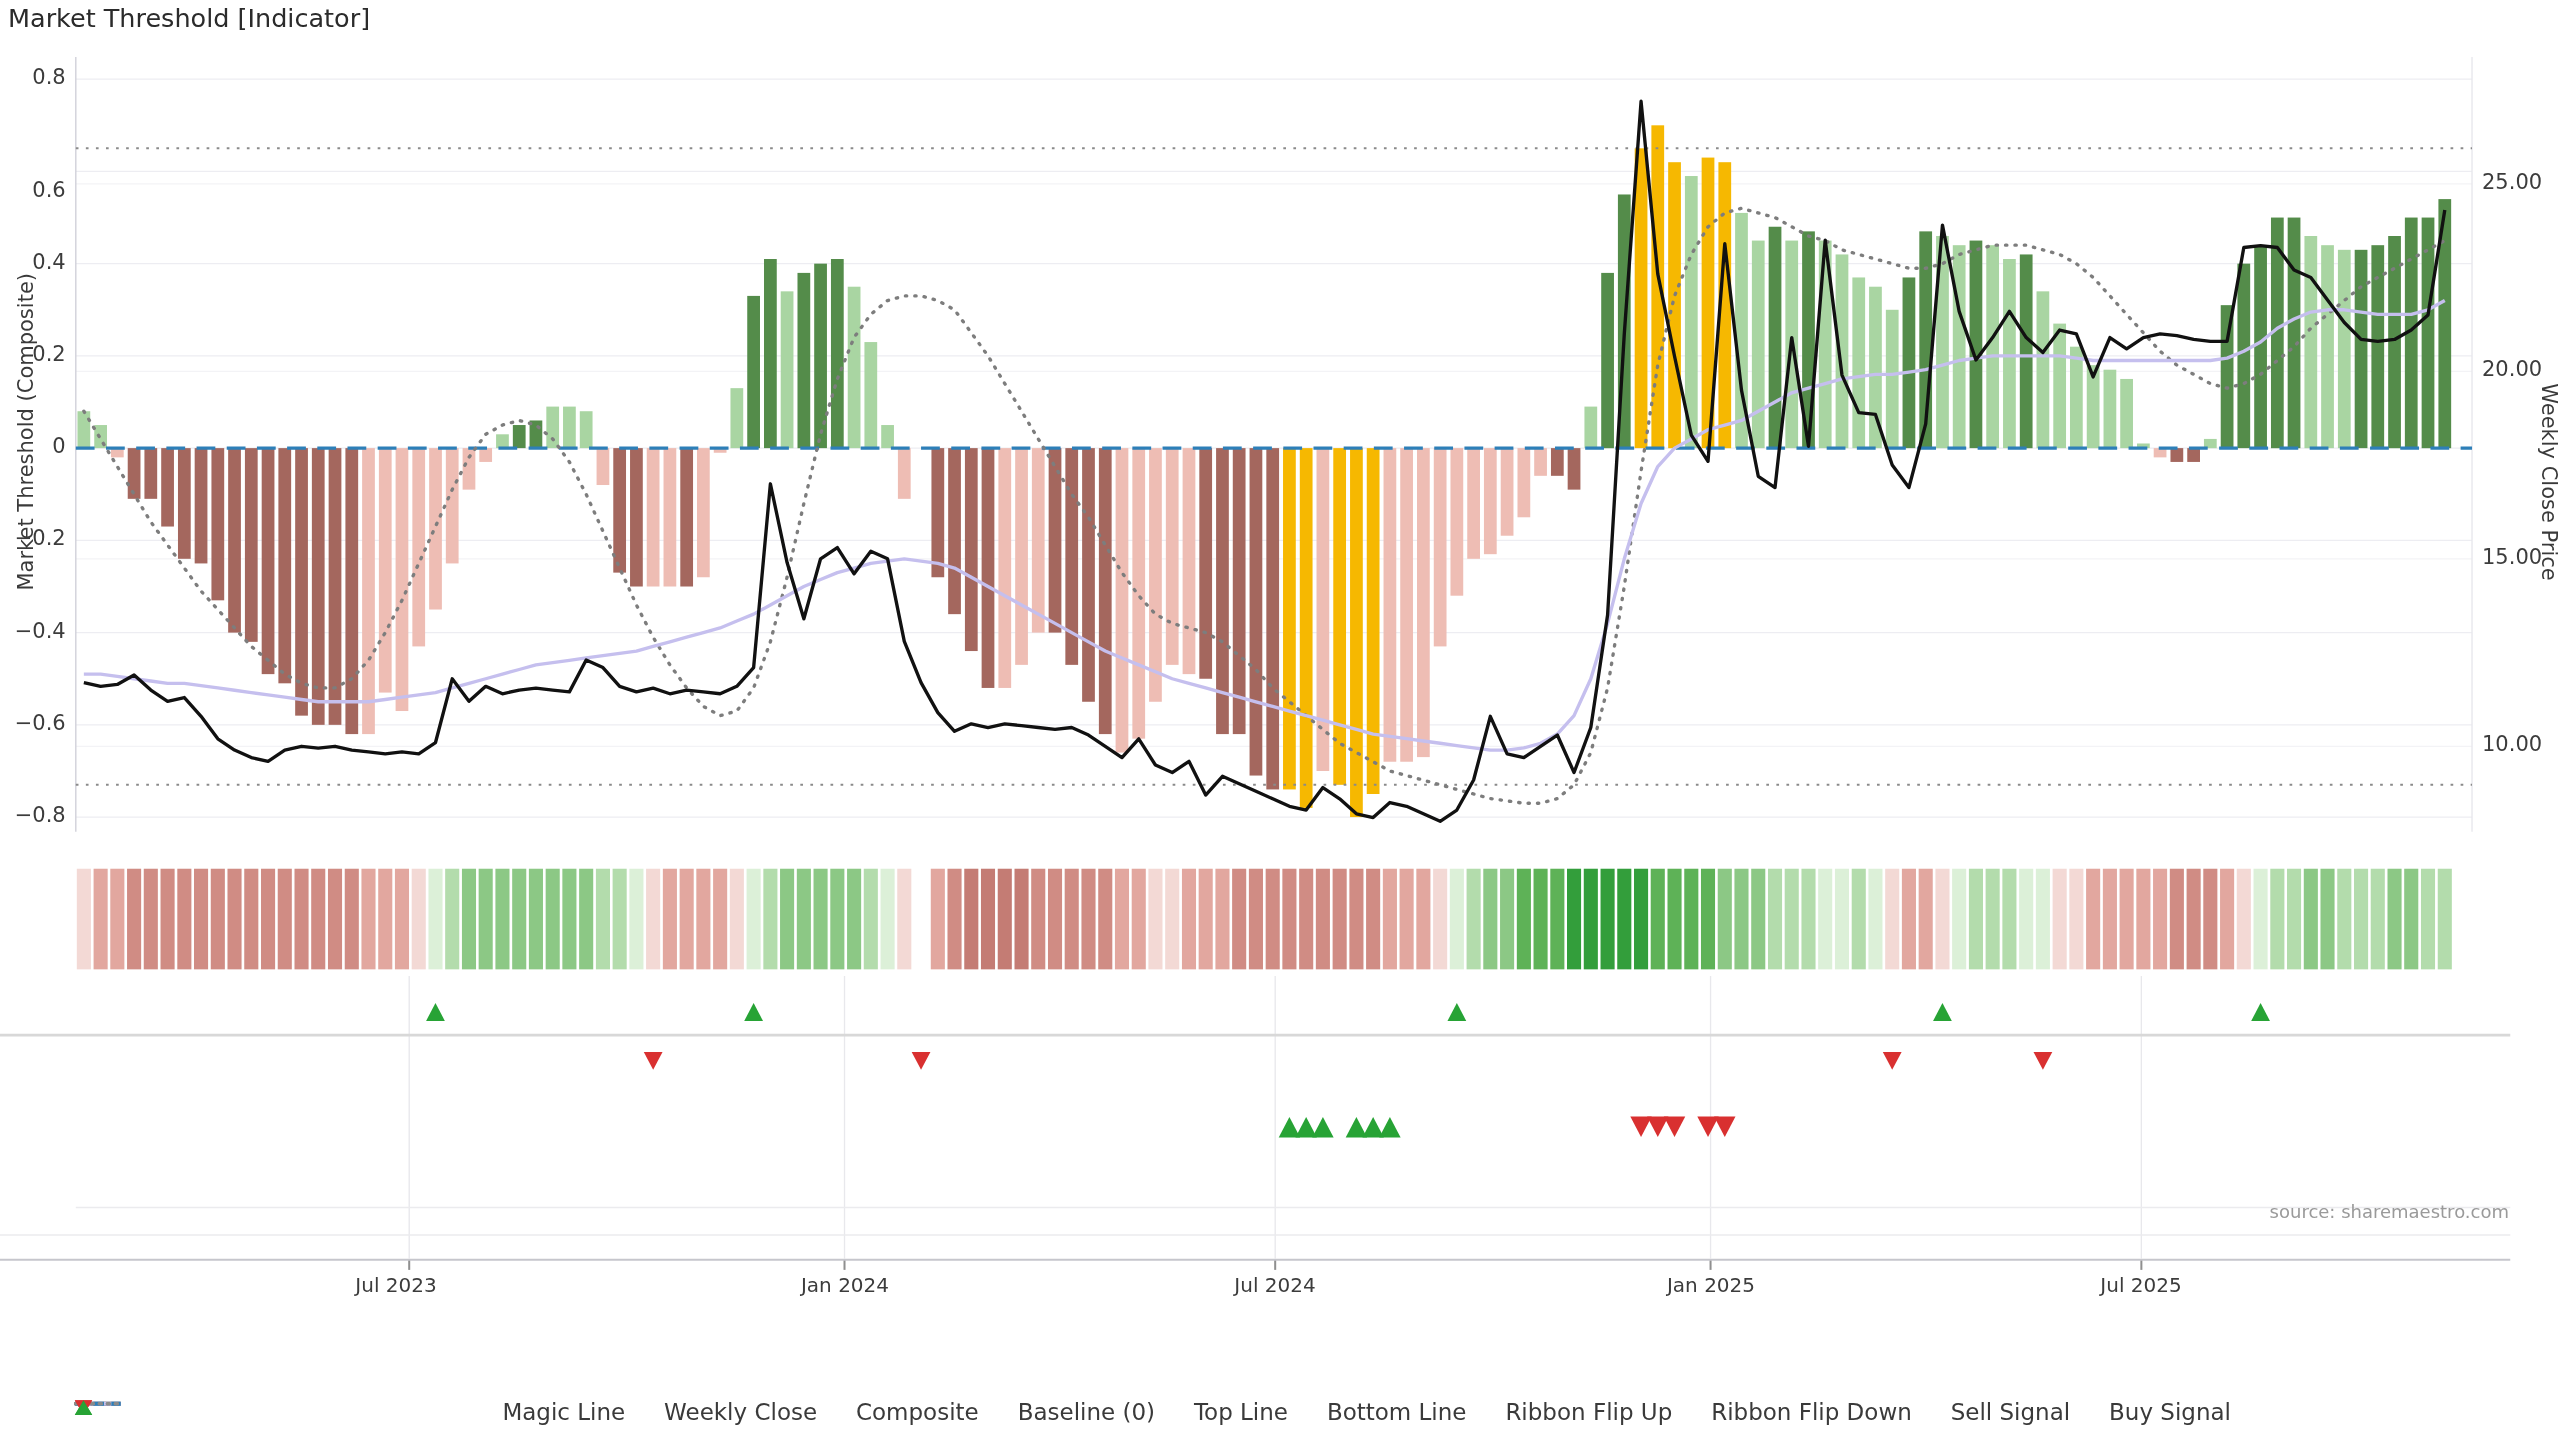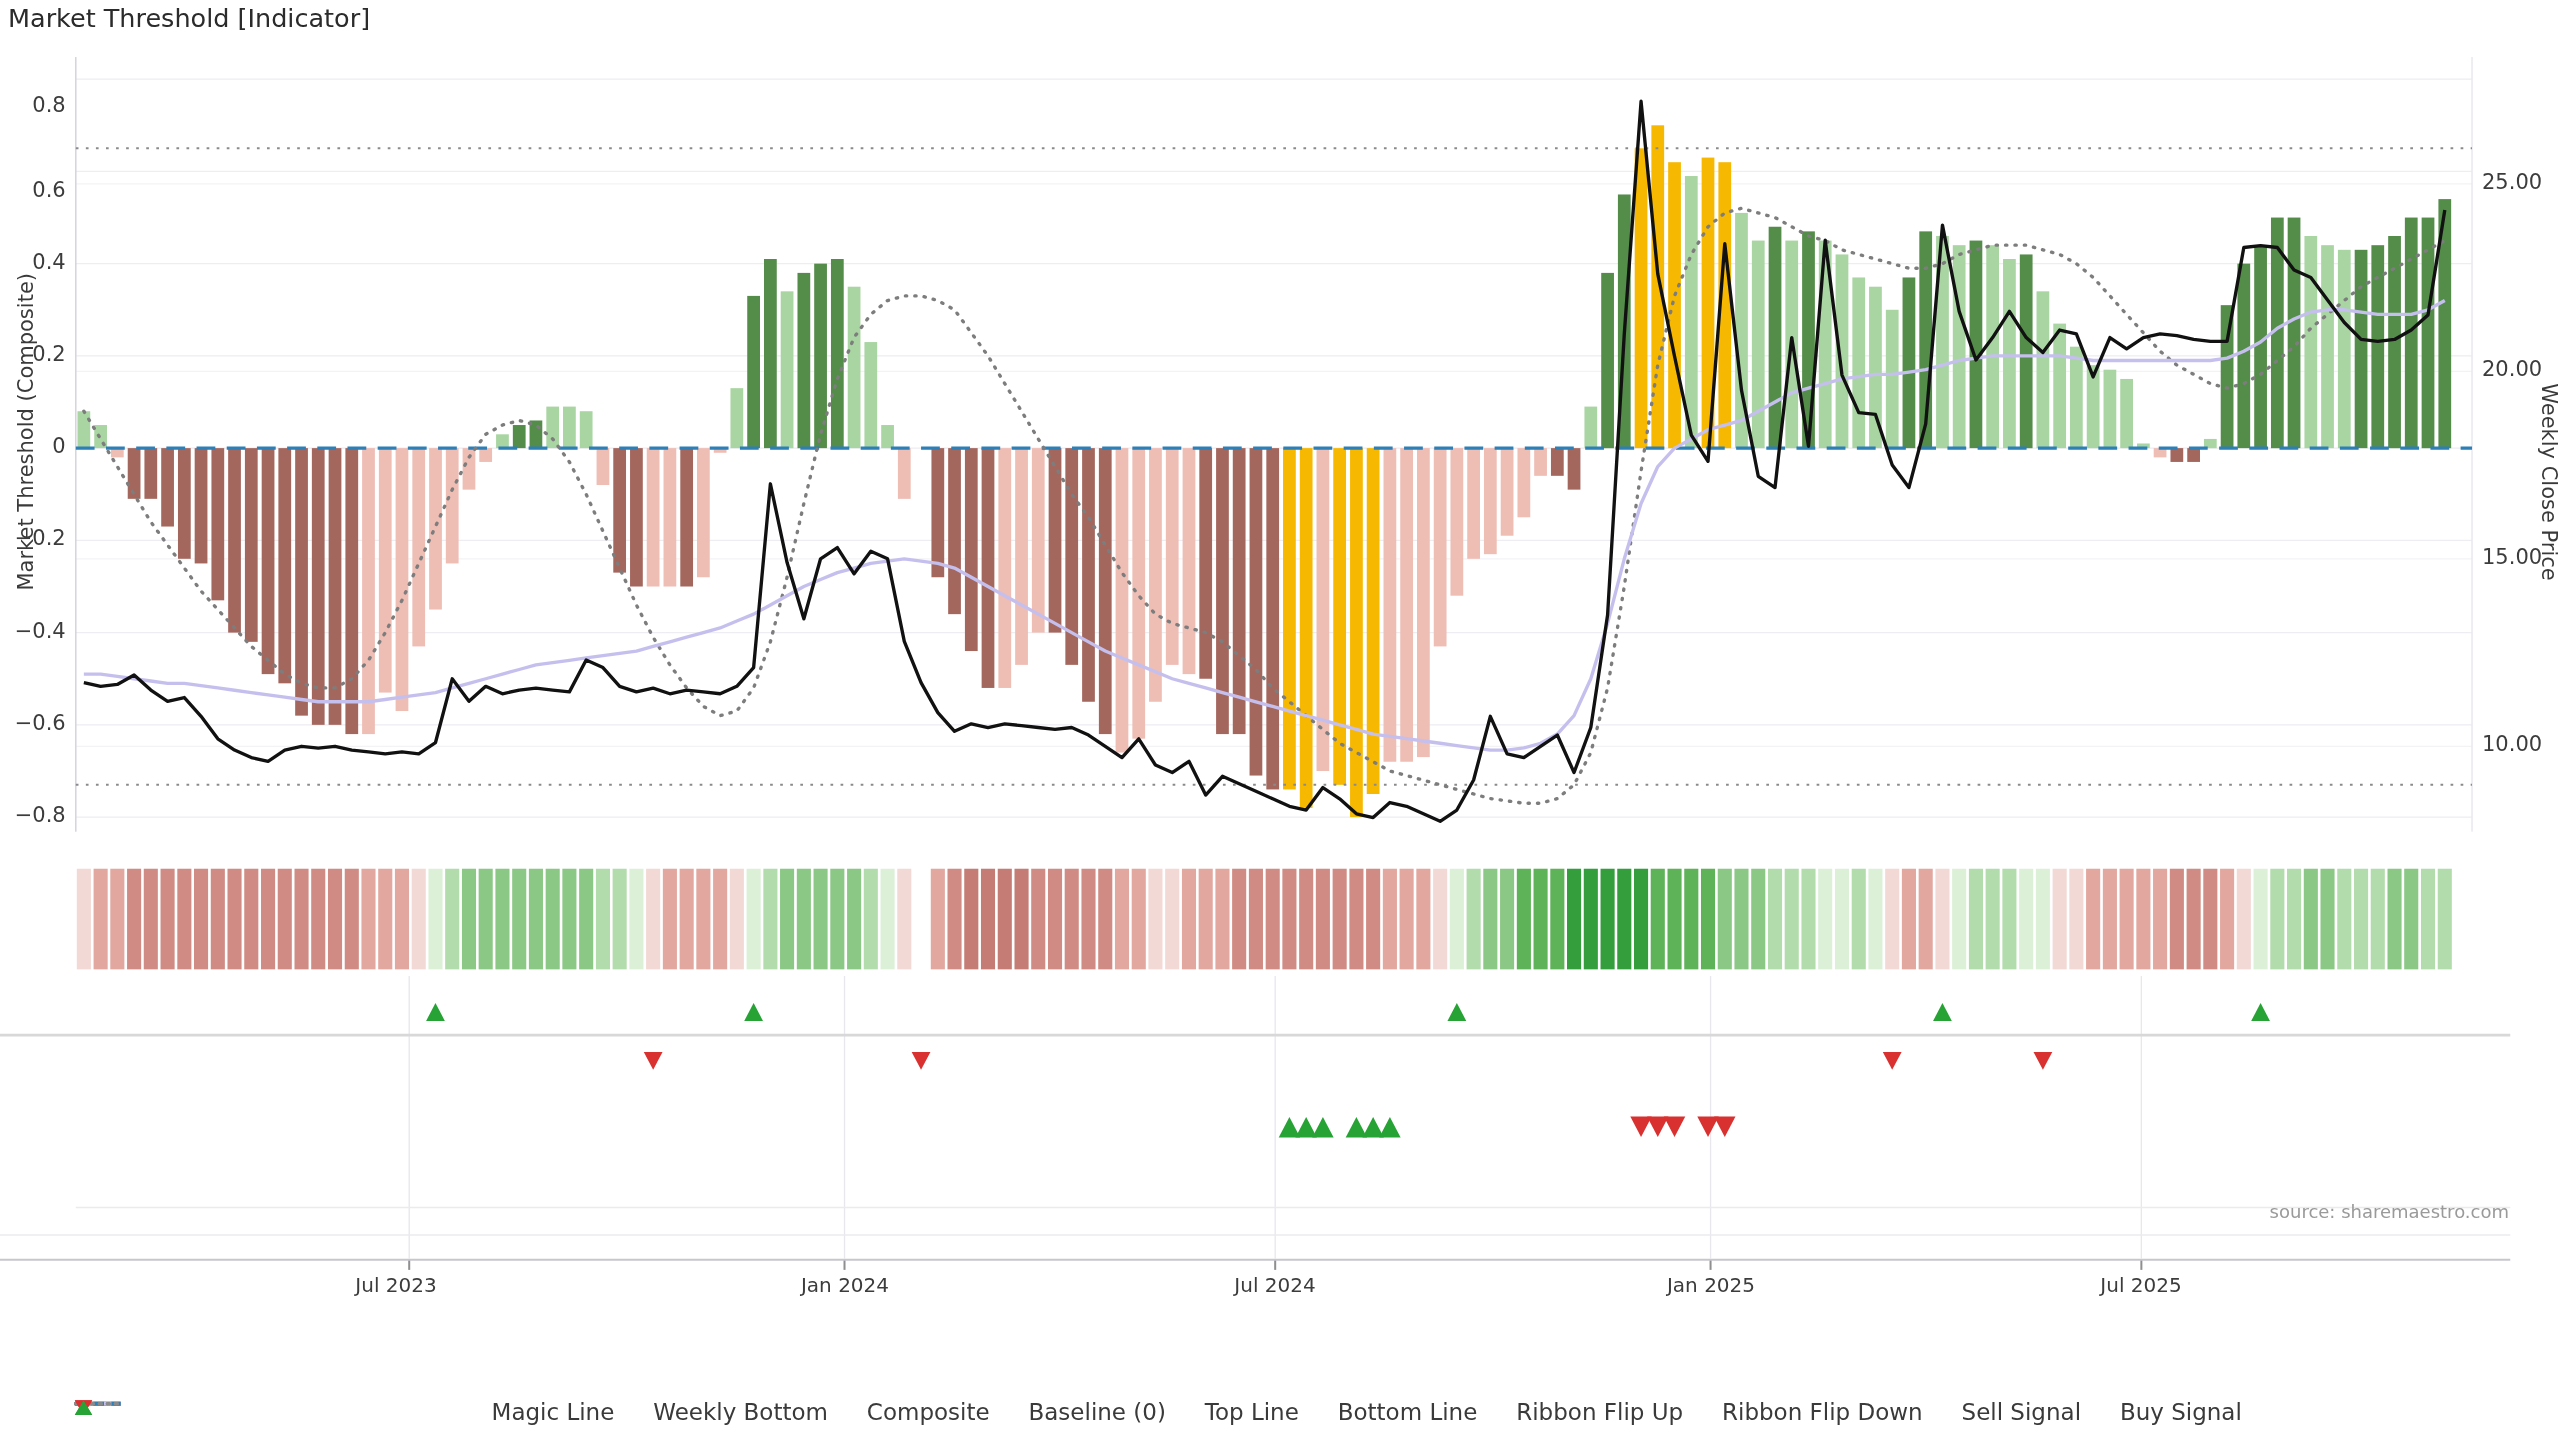--- a/index.html
+++ b/index.html
@@ -358,21 +358,21 @@
       <path d="M2005.96,1695.6 L2037.96,1695.6 L2021.96,1665.2 Z" fill="#27a335"></path>
       <path d="M2030.92,1695.6 L2062.92,1695.6 L2046.92,1665.2 Z" fill="#27a335"></path>
       <path d="M2055.88,1695.6 L2087.88,1695.6 L2071.88,1665.2 Z" fill="#27a335"></path>
       <path d="M2430.28,1664.4 L2462.28,1664.4 L2446.28,1694.8 Z" fill="#d93030"></path>
       <path d="M2455.2400000000002,1664.4 L2487.2400000000002,1664.4 L2471.2400000000002,1694.8 Z" fill="#d93030"></path>
       <path d="M2480.2000000000003,1664.4 L2512.2000000000003,1664.4 L2496.2000000000003,1694.8 Z" fill="#d93030"></path>
       <path d="M2530.12,1664.4 L2562.12,1664.4 L2546.12,1694.8 Z" fill="#d93030"></path>
       <path d="M2555.08,1664.4 L2587.08,1664.4 L2571.08,1694.8 Z" fill="#d93030"></path>
     </svg>
   <div id="labels-layer">
-      <span class="tick-label" style="left: 10.7px; top: 65px; width: 55px; text-align: right; margin-top: 28px;">0.8</span>
+      <span class="tick-label" style="left: 10.7px; top: 65px; width: 55px; text-align: right;">0.8</span>
       <span class="tick-label" style="left: 10.7px; top: 157px; width: 55px; text-align: right; margin-top: 21px;">0.6</span>
       <span class="tick-label" style="left: 10.7px; top: 250px; width: 55px; text-align: right;">0.4</span>
       <span class="tick-label" style="left: 10.7px; top: 342px; width: 55px; text-align: right;">0.2</span>
       <span class="tick-label" style="left: 10.7px; top: 434px; width: 55px; text-align: right;">0</span>
       <span class="tick-label" style="left: 10.7px; top: 526px; width: 55px; text-align: right;">−0.2</span>
       <span class="tick-label" style="left: 10.7px; top: 619px; width: 55px; text-align: right;">−0.4</span>
       <span class="tick-label" style="left: 10.7px; top: 711px; width: 55px; text-align: right;">−0.6</span>
       <span class="tick-label" style="left: 10.7px; top: 803px; width: 55px; text-align: right;">−0.8</span>
       <span class="tick-label" style="left: 2482px; top: 170px;">25.00</span>
       <span class="tick-label" style="left: 2482px; top: 357px;">20.00</span>
@@ -393,21 +393,21 @@
           </svg>
         </span>
         <span>Magic Line</span>
       </div>
       <div class="legend-item">
         <span>
           <svg width="48" height="9.4" viewBox="0 0 72 14">
             <line x1="2" y1="7" x2="70" y2="7" stroke="#111111" stroke-width="6"></line>
           </svg>
         </span>
-        <span>Weekly Bottom</span>
+        <span>Weekly Close</span>
       </div>
       <div class="legend-item">
         <span>
           <svg width="48" height="9.4" viewBox="0 0 72 14">
             <line x1="2" y1="7" x2="70" y2="7" stroke="#c5bfee" stroke-width="6"></line>
           </svg>
         </span>
         <span>Composite</span>
       </div>
       <div class="legend-item">

